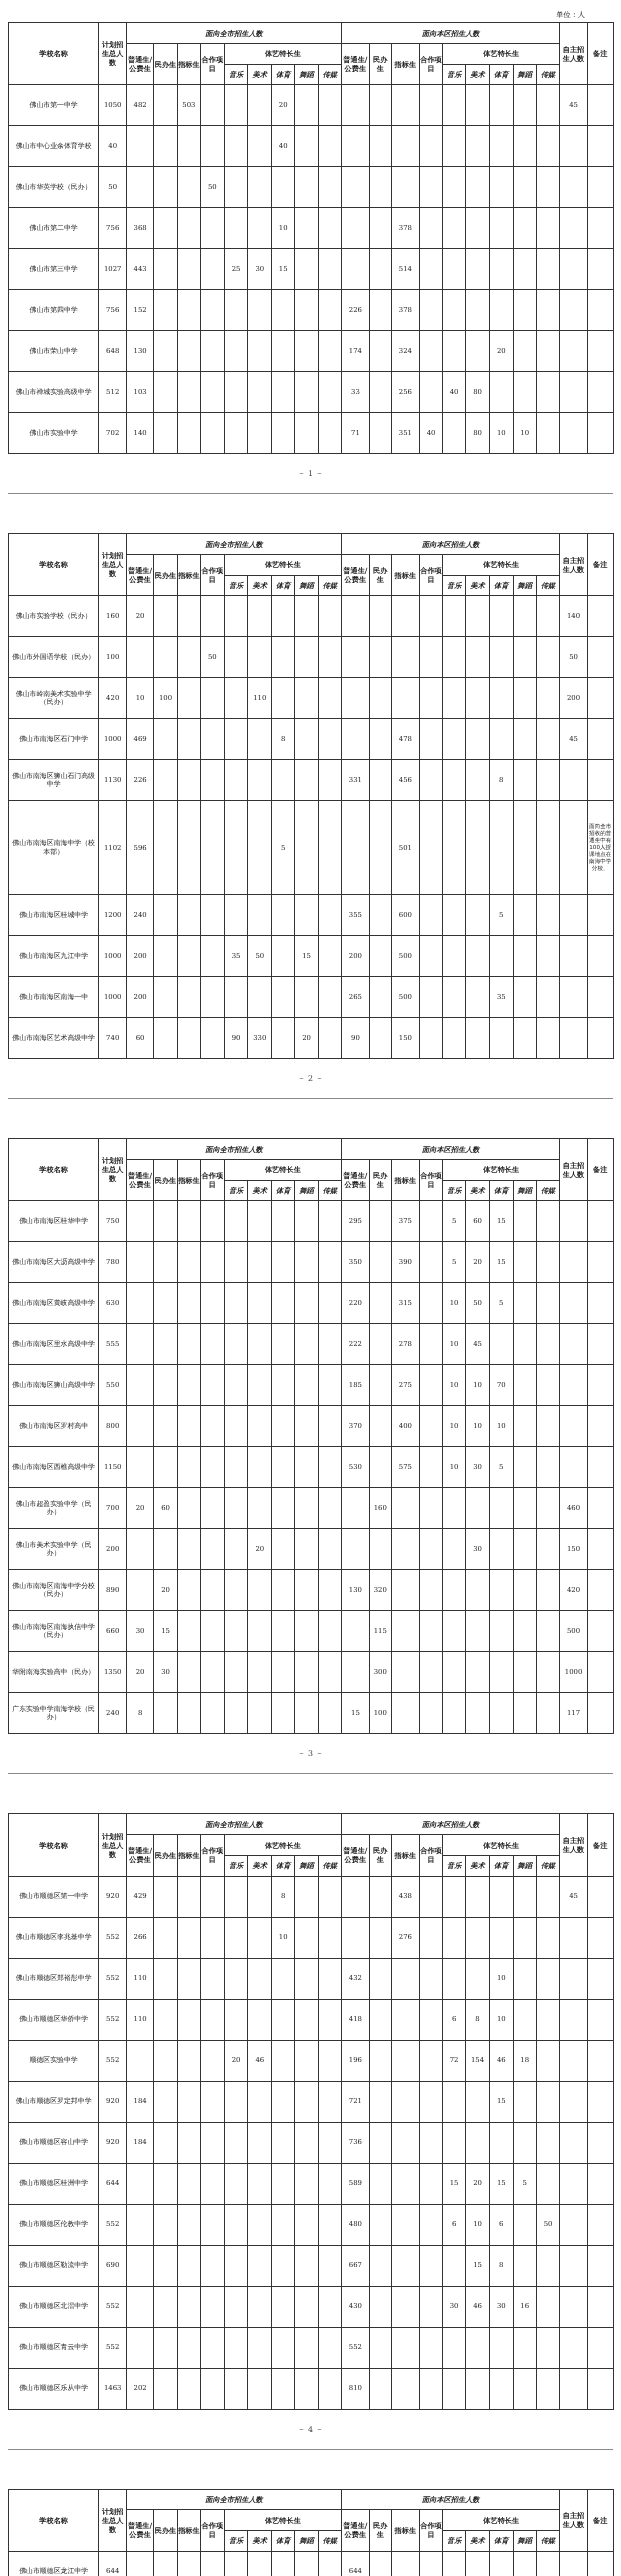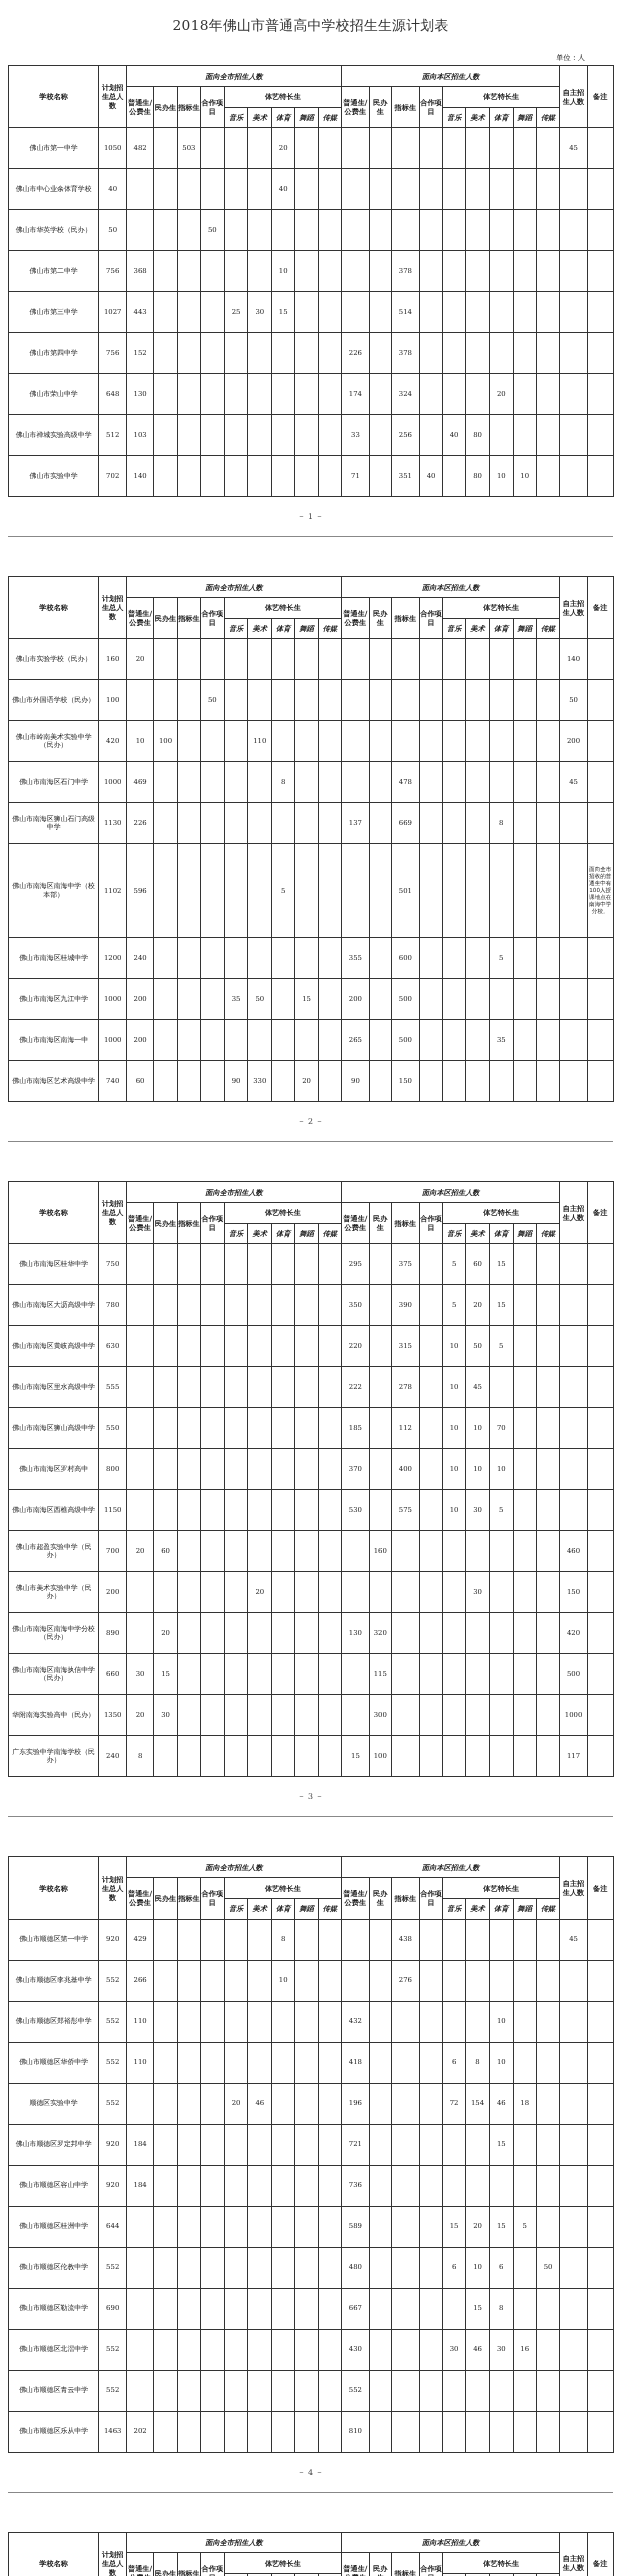--- a/index.html
+++ b/index.html
@@ -19,21 +19,20 @@
   tr.row { height: 41px; }
   tr.row.tall { height: 94px; }
   .page-num { text-align: center; font-size: 7.9px; height: 39px; line-height: 39px; color: #444; }
   .spacer { height: 39px; }
   .divider { border-top: 0.7px solid #888; margin: 0; }
 </style>
 </head>
 <body>
 
 <div id="doc">
-  <div class="doc-title">2018年佛山市普通高中学校招生生源计划表</div>
   <div class="unit">单位：人</div>
   <div id="pages">
       <div class="page">
         <table class="grid">
   <colgroup>
     <col style="width:90px">
             <col style="width:27.5px">
     <col style="width:27px">
             <col style="width:23.6px">
             <col style="width:23px">
@@ -474,23 +473,23 @@
               <td class="num">1130</td>
               <td class="num">226</td>
               <td class="num"></td>
               <td class="num"></td>
               <td class="num"></td>
               <td class="num"></td>
               <td class="num"></td>
               <td class="num"></td>
               <td class="num"></td>
               <td class="num"></td>
-              <td class="num">137</td>
-              <td class="num"></td>
-              <td class="num">669</td>
+              <td class="num">331</td>
+              <td class="num"></td>
+              <td class="num">456</td>
               <td class="num"></td>
               <td class="num"></td>
               <td class="num"></td>
               <td class="num">8</td>
               <td class="num"></td>
               <td class="num"></td>
               <td class="num"></td>
               <td class="note"></td>
             </tr>
             <tr class="row tall">
@@ -783,21 +782,21 @@
               <td class="num"></td>
               <td class="num"></td>
               <td class="num"></td>
               <td class="num"></td>
               <td class="num"></td>
               <td class="num"></td>
               <td class="num"></td>
               <td class="num"></td>
               <td class="num">185</td>
               <td class="num"></td>
-              <td class="num">112</td>
+              <td class="num">275</td>
               <td class="num"></td>
               <td class="num">10</td>
               <td class="num">10</td>
               <td class="num">70</td>
               <td class="num"></td>
               <td class="num"></td>
               <td class="num"></td>
               <td class="note"></td>
             </tr>
             <tr class="row">

